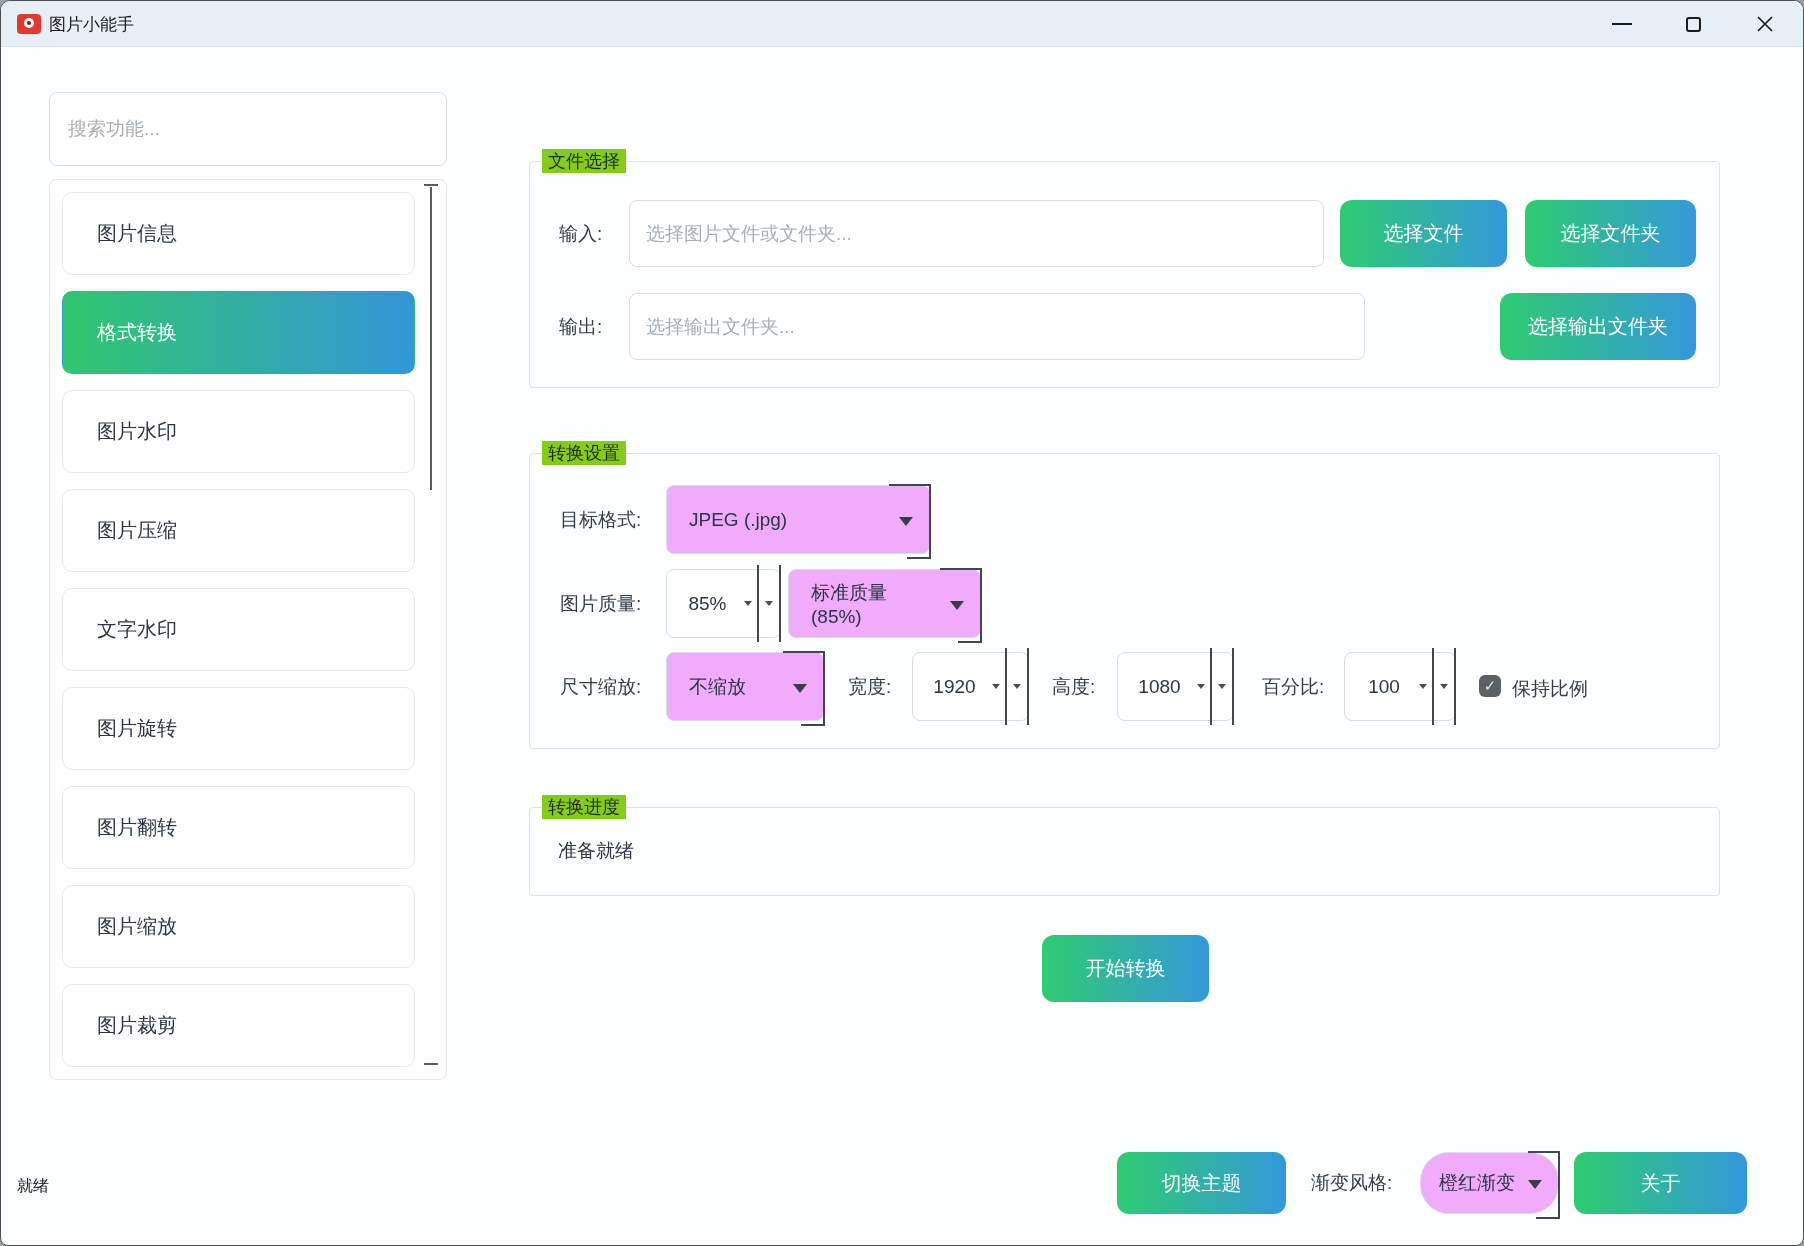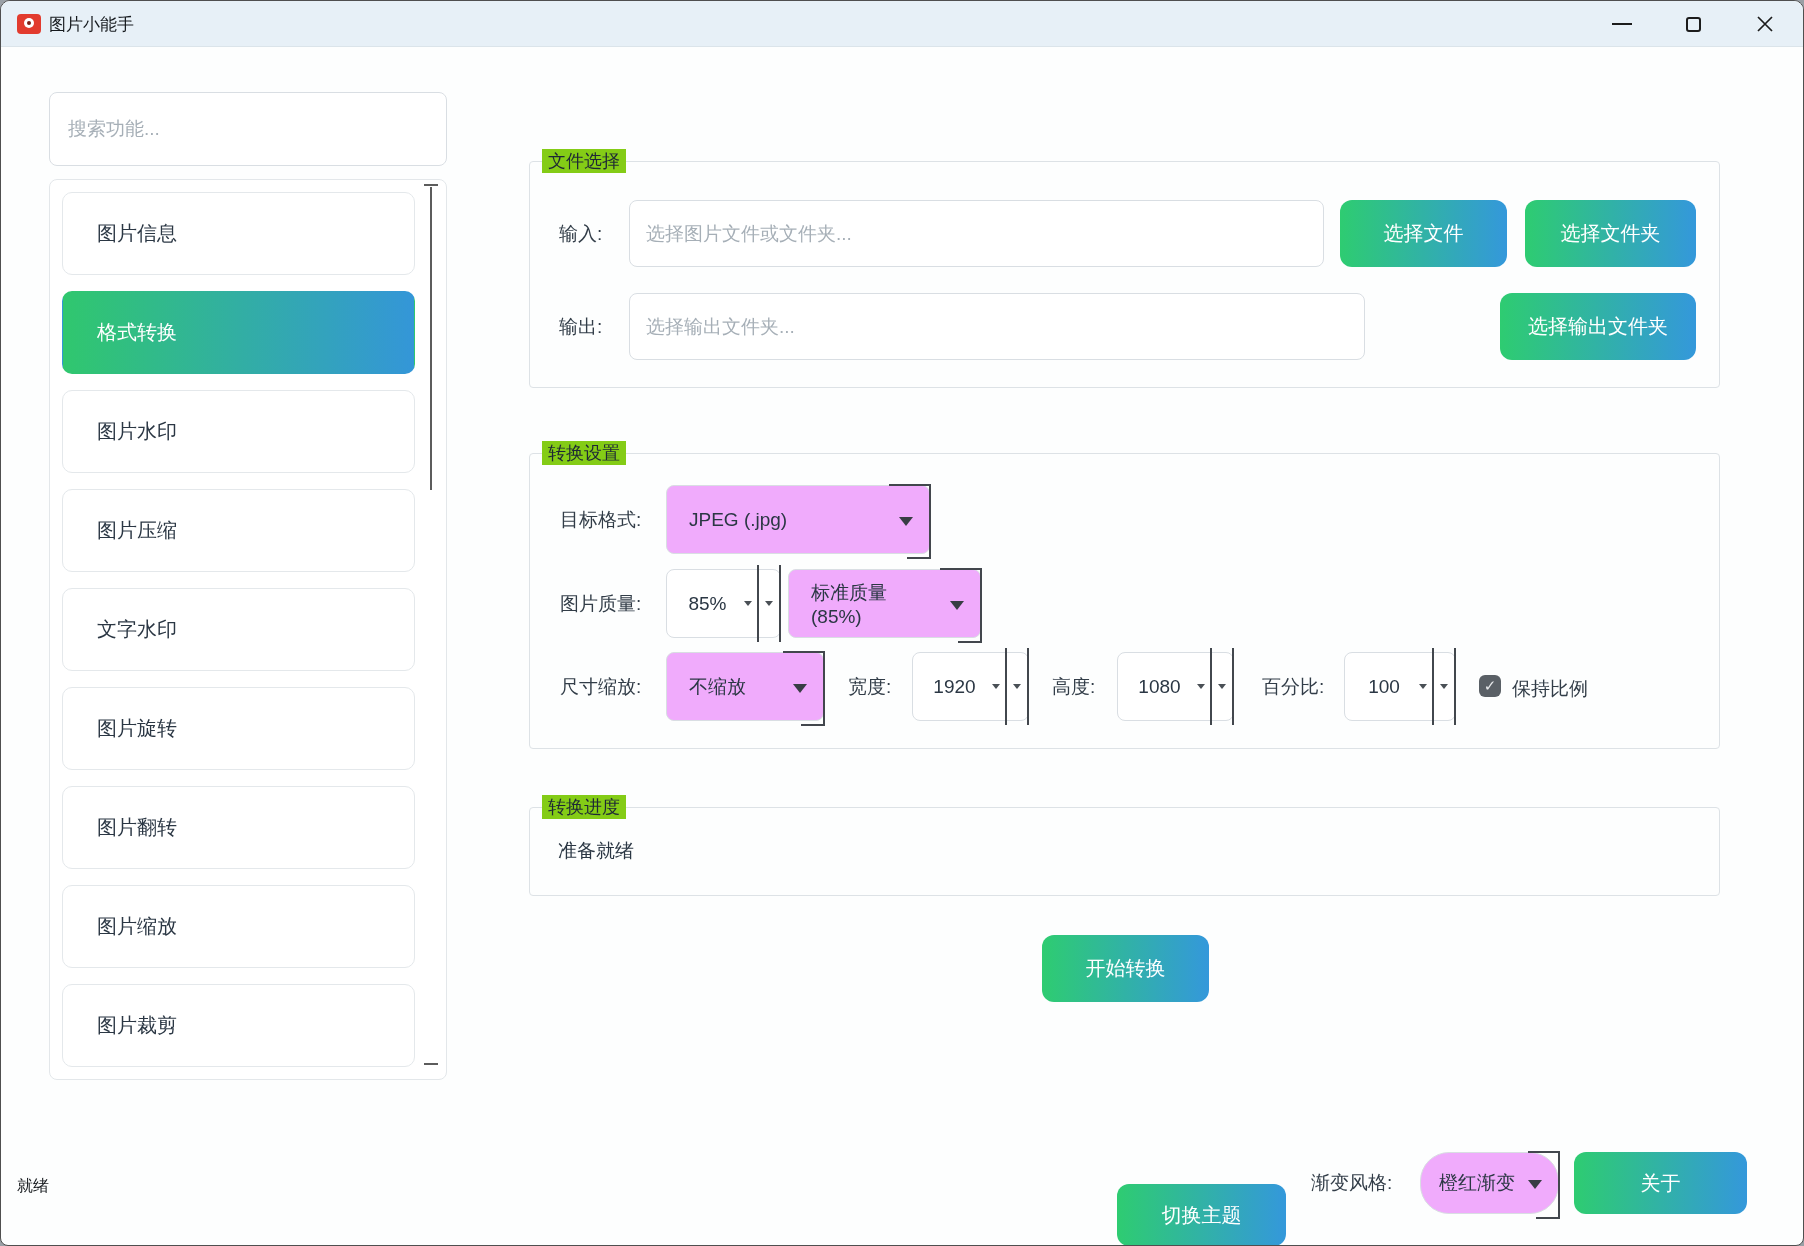--- a/index.html
+++ b/index.html
@@ -52,21 +52,21 @@
   .spin .mini{width:16px;display:flex;justify-content:center;}
   .tri-down{width:0;height:0;border-left:4px solid transparent;border-right:4px solid transparent;border-top:5px solid #4a5056;}
   .spin .strip{position:absolute;right:-1px;top:-5px;bottom:-5px;width:24px;border-left:2px solid #42474d;border-right:2px solid #42474d;display:flex;align-items:center;justify-content:center;}
   
   .checkbox{position:absolute;width:22px;height:22px;border-radius:6px;background:#5a6066;display:flex;align-items:center;justify-content:center;color:#e8eaec;font-size:15px;cursor:pointer;}
   .cb-label{position:absolute;font-size:19px;color:#323d48;}
   
   .prog-text{position:absolute;left:28px;top:30px;font-size:19px;color:#2b3744;}
   .start-btn{left:1041px;top:934px;width:167px;height:67px;}
   .status-text{position:absolute;left:16px;top:1175px;font-size:16px;color:#15191d;}
-  .theme-btn{left:1116px;top:1151px;width:169px;height:62px;margin-top:32px;}
+  .theme-btn{left:1116px;top:1151px;width:169px;height:62px;}
   .grad-label{position:absolute;left:1310px;top:1151px;height:62px;display:flex;align-items:center;font-size:19px;color:#323d48;}
   .combo-bottom{left:1419px;top:1151px;width:139px;height:62px;padding:0 40px 0 18px;border-radius:29px;}
   .about-btn{left:1573px;top:1151px;width:173px;height:62px;}
 </style>
 </head>
 <body>
 
 <div class="window">
 
   <div class="titlebar">

